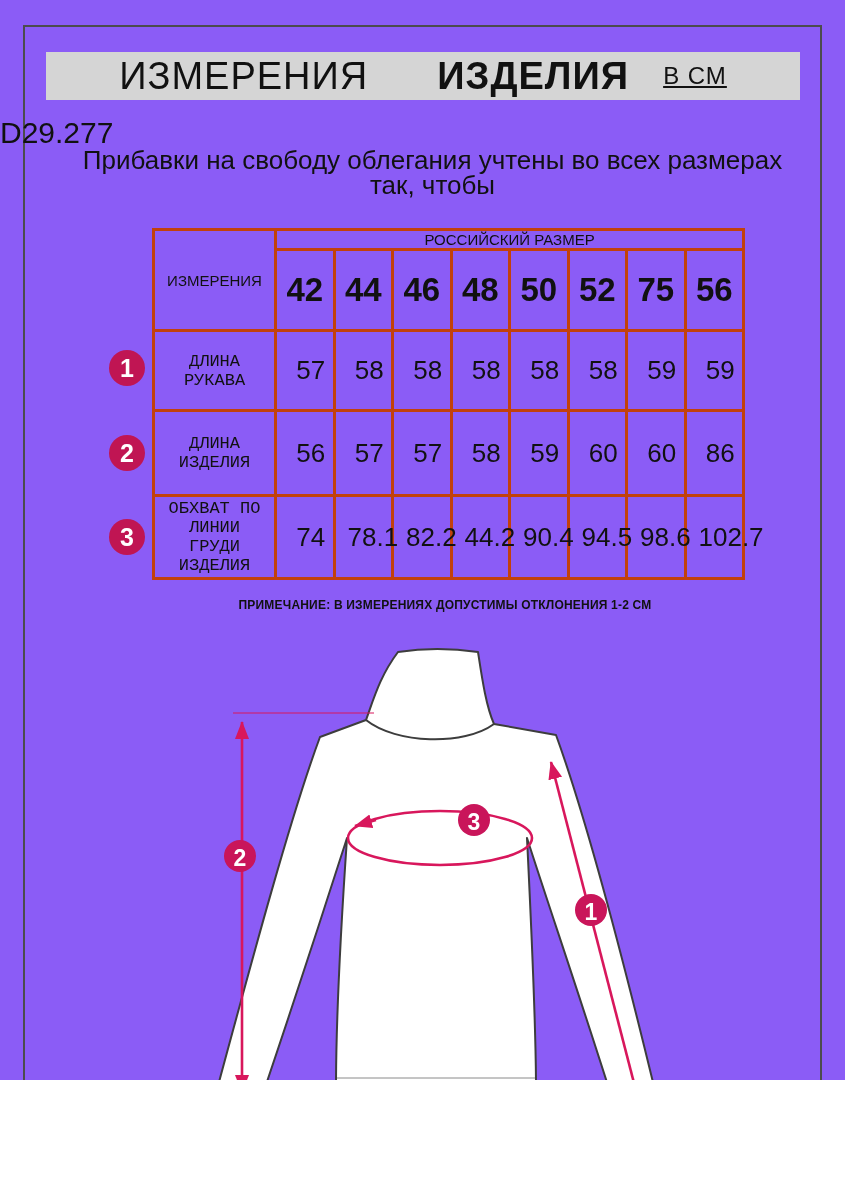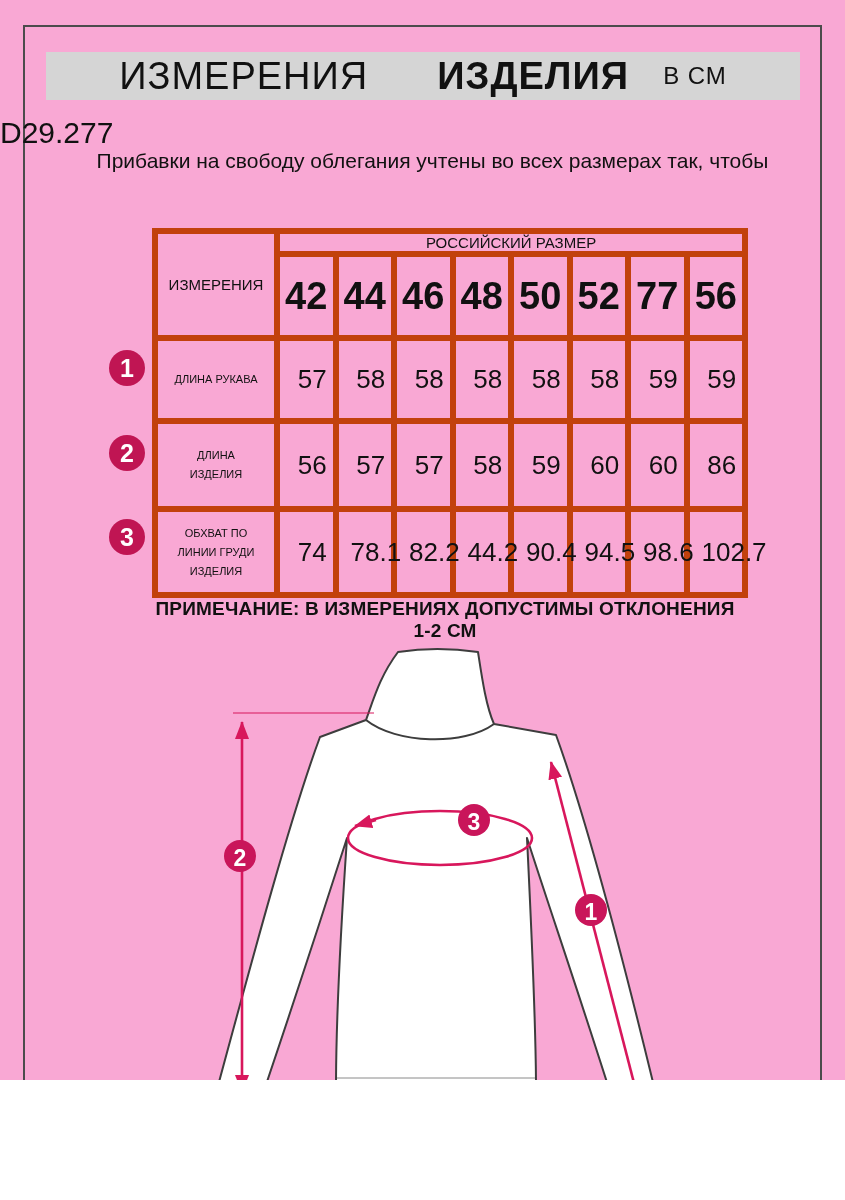--- a/index.html
+++ b/index.html
@@ -1,63 +1,63 @@
 <!DOCTYPE html>
 <html><head>
 <meta charset="utf-8">
 <style>
   html,body { margin:0; padding:0; background:#ffffff; }
   .page {
-    position:relative; width:845px; height:1080px; background:#f9a8d4;
+    position:relative; width:845px; height:1080px; background:#8b5cf6;
     font-family:"Liberation Sans", sans-serif; color:#111; overflow:hidden;
   }
   .frame {
     position:absolute; left:23px; top:25px; width:795px; height:1143px;
     border:2px solid #4c4c4c;
   }
   .title-bar {
     position:absolute; left:46px; top:52px; width:754px; height:48px;
     background:#d5d5d5; display:flex; align-items:center; justify-content:center;
   }
   .title-regular { font-size:38px; font-weight:400; letter-spacing:1px; }
   .title-bold    { font-size:38px; font-weight:700; letter-spacing:1px; margin-left:69px; }
-  .title-unit    { font-size:24px; font-weight:400; margin-left:34px; letter-spacing:1px; }
+  .title-unit    { font-size:24px; font-weight:400; margin-left:34px; letter-spacing:1px;text-decoration:underline; }
   .product-code {
     position:absolute; left:0; top:116px; width:845px; text-align:left;
     font-size:30px; font-weight:400;
   }
   .description {
     position:absolute; left:60px; top:148px; width:745px; text-align:center;
-    font-size:21px; line-height:25px; font-weight:400;
+    font-size:26px; line-height:25px; font-weight:400;
   }
   
   .size-table {
     position:absolute; left:152px; top:228px; border-collapse:collapse;
     table-layout:fixed; width:590px;
   }
   .size-table th, .size-table td {
-    border:6px solid #c2410c; text-align:center; vertical-align:middle;
+    border:3px solid #c2410c; text-align:center; vertical-align:middle;
     padding:0; font-weight:400;
   }
   .r-group th { height:13px; font-size:15px; font-weight:400; }
   .corner { font-size:17px; }
-  .r-sizes th { height:78px; font-size:38px; font-weight:700; }
+  .r-sizes th { height:78px; font-size:33px; font-weight:700; }
   .r-data td { font-size:26px;padding-left:12px; }
-  .r-data .lbl { font-size:11px; line-height:19px; padding:0 12px; }
+  .r-data .lbl { font-size:17px; line-height:19px; padding:0 12px;font-family:Liberation Mono, monospace; }
   .row-1 td { height:77px; }
   .row-2 td { height:82px; }
   .row-3 td { height:80px; }
   .tbadge {
     position:absolute; left:109px; width:36px; height:36px; border-radius:50%;
     background:#c01553; color:#fff; font-size:25px; font-weight:700;
     display:flex; align-items:center; justify-content:center;
   }
   .note {
     position:absolute; left:150px; top:598px; width:590px; text-align:center;
-    font-size:19px; font-weight:700; letter-spacing:0.2px;
+    font-size:12px; font-weight:700; letter-spacing:0.2px;
   }
   .diagram { position:absolute; left:150px; top:630px; width:560px; height:540px; }
 </style>
 </head>
 <body>
 
 <div class="page">
 
   <div class="frame"></div>
 
@@ -90,21 +90,21 @@
       <th class="corner" rowspan="2">ИЗМЕРЕНИЯ</th>
       <th colspan="8">РОССИЙСКИЙ РАЗМЕР</th>
     </tr>
     <tr class="r-sizes">
       <th>42</th>
       <th>44</th>
       <th>46</th>
       <th>48</th>
       <th>50</th>
       <th>52</th>
-      <th>77</th>
+      <th>75</th>
       <th>56</th>
     </tr>
     <tr class="r-data row-1">
       <td class="lbl">ДЛИНА РУКАВА</td>
       <td>57</td>
       <td>58</td>
       <td>58</td>
       <td>58</td>
       <td>58</td>
       <td>58</td>

